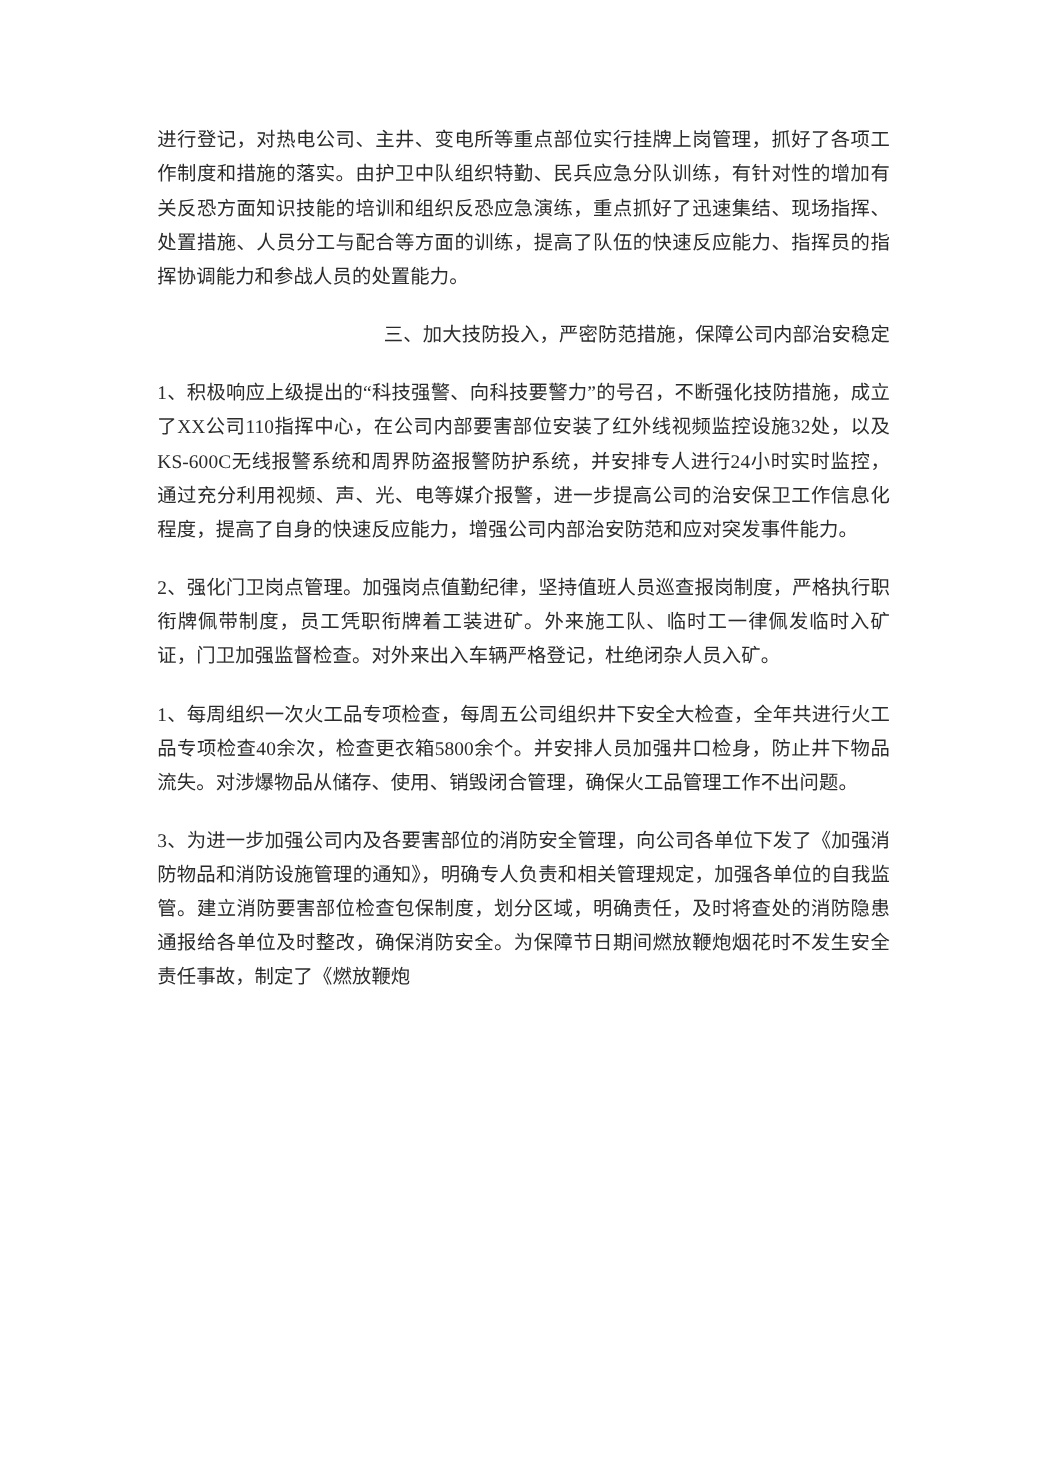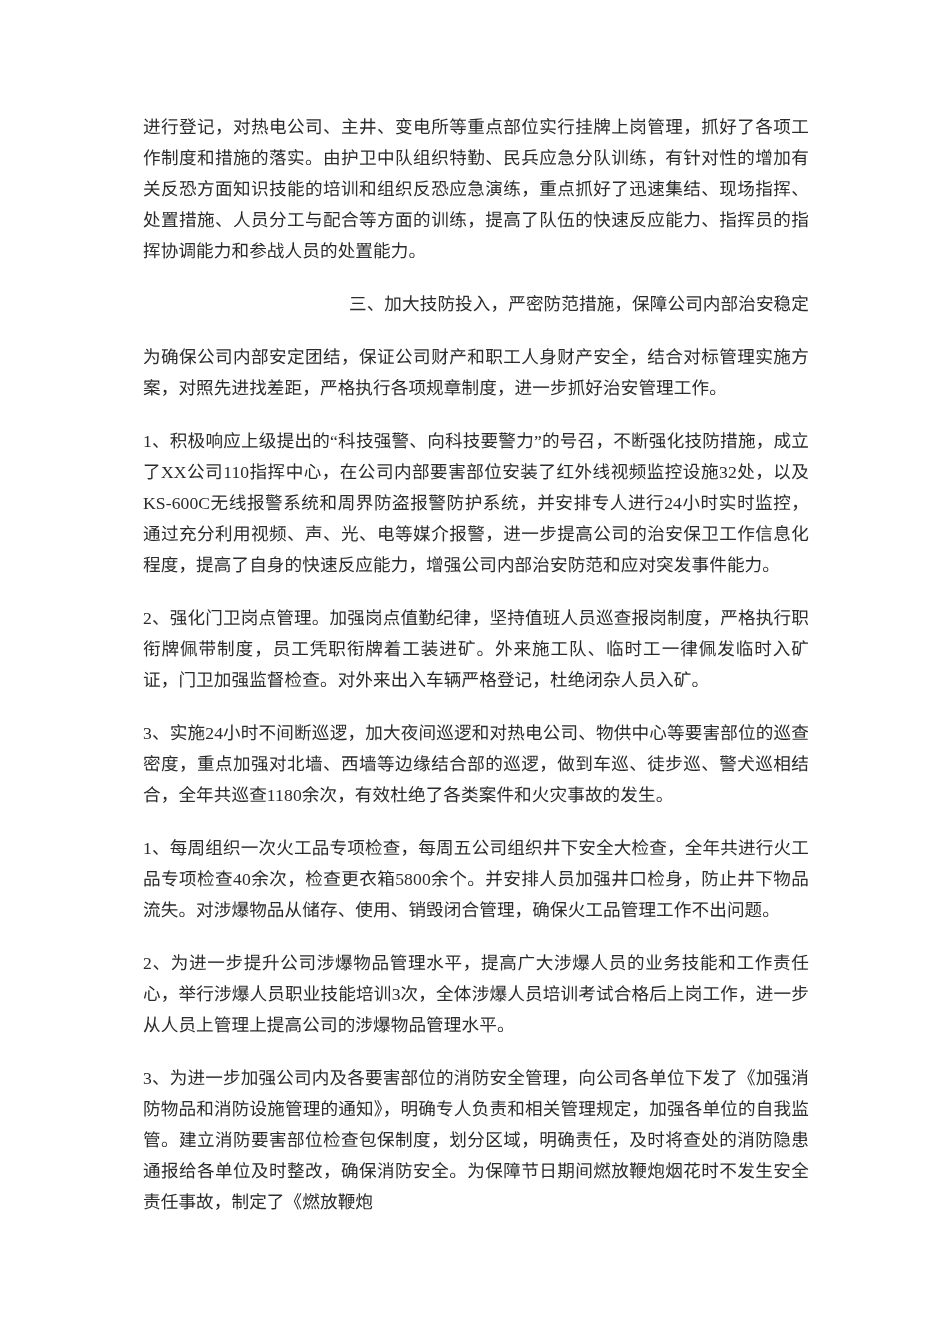--- a/index.html
+++ b/index.html
@@ -49,30 +49,27 @@
 </head>
 <body>
 
 <div class="page">
   <div class="text-column">
 
     <p class="para">进行登记，对热电公司、主井、变电所等重点部位实行挂牌上岗管理，抓好了各项工作制度和措施的落实。由护卫中队组织特勤、民兵应急分队训练，有针对性的增加有关反恐方面知识技能的培训和组织反恐应急演练，重点抓好了迅速集结、现场指挥、处置措施、人员分工与配合等方面的训练，提高了队伍的快速反应能力、指挥员的指挥协调能力和参战人员的处置能力。</p>
 
     <p class="para heading">三、加大技防投入，严密防范措施，保障公司内部治安稳定</p>
 
-    <p class="para">为确保公司内部安定团结，保证公司财产和职工人身财产安全，结合对标管理实施方案，对照先进找差距，严格执行各项规章制度，进一步抓好治安管理工作。</p>
 
     <p class="para">1、积极响应上级提出的“科技强警、向科技要警力”的号召，不断强化技防措施，成立了XX公司110指挥中心，在公司内部要害部位安装了红外线视频监控设施32处，以及KS-600C无线报警系统和周界防盗报警防护系统，并安排专人进行24小时实时监控，通过充分利用视频、声、光、电等媒介报警，进一步提高公司的治安保卫工作信息化程度，提高了自身的快速反应能力，增强公司内部治安防范和应对突发事件能力。</p>
 
     <p class="para">2、强化门卫岗点管理。加强岗点值勤纪律，坚持值班人员巡查报岗制度，严格执行职衔牌佩带制度，员工凭职衔牌着工装进矿。外来施工队、临时工一律佩发临时入矿证，门卫加强监督检查。对外来出入车辆严格登记，杜绝闭杂人员入矿。</p>
 
-    <p class="para">3、实施24小时不间断巡逻，加大夜间巡逻和对热电公司、物供中心等要害部位的巡查密度，重点加强对北墙、西墙等边缘结合部的巡逻，做到车巡、徒步巡、警犬巡相结合，全年共巡查1180余次，有效杜绝了各类案件和火灾事故的发生。</p>
 
 
 
     <p class="para">1、每周组织一次火工品专项检查，每周五公司组织井下安全大检查，全年共进行火工品专项检查40余次，检查更衣箱5800余个。并安排人员加强井口检身，防止井下物品流失。对涉爆物品从储存、使用、销毁闭合管理，确保火工品管理工作不出问题。</p>
 
-    <p class="para">2、为进一步提升公司涉爆物品管理水平，提高广大涉爆人员的业务技能和工作责任心，举行涉爆人员职业技能培训3次，全体涉爆人员培训考试合格后上岗工作，进一步从人员上管理上提高公司的涉爆物品管理水平。</p>
 
     <p class="para tail">3、为进一步加强公司内及各要害部位的消防安全管理，向公司各单位下发了《加强消防物品和消防设施管理的通知》，明确专人负责和相关管理规定，加强各单位的自我监管。建立消防要害部位检查包保制度，划分区域，明确责任，及时将查处的消防隐患通报给各单位及时整改，确保消防安全。为保障节日期间燃放鞭炮烟花时不发生安全责任事故，制定了《燃放鞭炮</p>
 
   </div>
 </div>
 
 </body></html>

